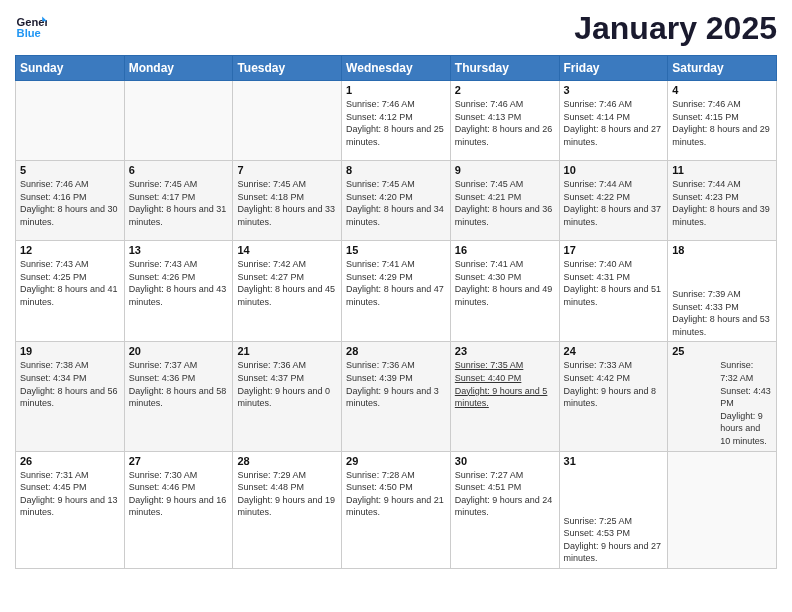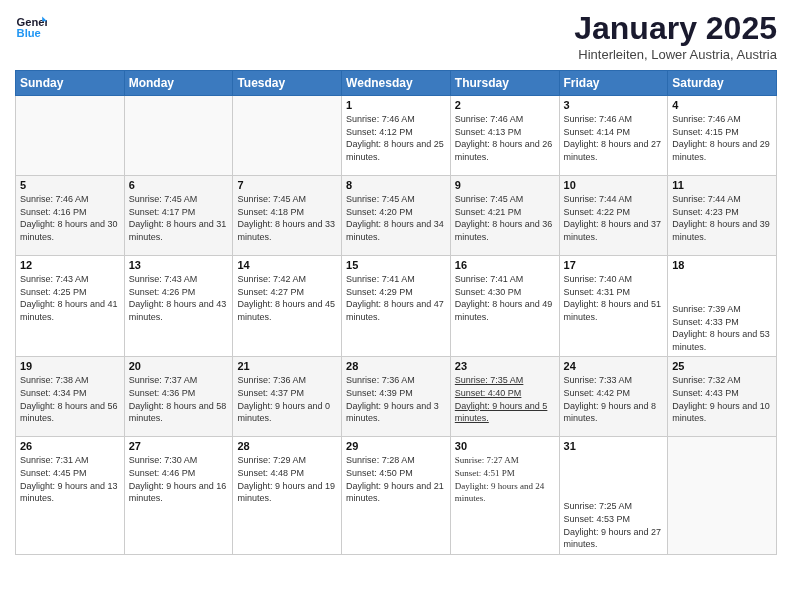--- a/index.html
+++ b/index.html
@@ -25,21 +25,20 @@
     .logo {
       display: flex;
       align-items: center;
       gap: 2px;
     }
     .logo-icon {
       width: 32px;
       height: 32px;
     }
     .title-block {
-      text-align: right;
     }
     .month-title {
       font-size: 32px;
       font-weight: bold;
       color: #1a1a2e;
     }
     .location {
       font-size: 13px;
       color: #444;
     }
@@ -94,21 +93,20 @@
   <div class="header">
     <div class="logo">
       <svg class="logo-icon" viewBox="0 0 40 40">
         <text x="2" y="20" font-size="14" font-weight="bold" fill="#1a1a2e">General</text>
         <text x="2" y="34" font-size="14" font-weight="bold" fill="#2196F3">Blue</text>
         <polygon points="34,8 40,14 34,14" fill="#2196F3"></polygon>
       </svg>
     </div>
     <div class="title-block">
       <div class="month-title">January 2025</div>
-      <div class="location">Hinterleiten, Lower Austria, Austria</div>
     </div>
   </div>
 
   <table>
     <thead>
       <tr>
       <th>Sunday</th>
           <th>Monday</th>
           <th>Tuesday</th>
           <th>Wednesday</th>
@@ -267,21 +265,21 @@
 Daylight: 9 hours and 5 minutes.</div>
           </td>
           <td>
             <div class="day-number">24</div>
             <div class="cell-info" style="white-space: pre-line;">Sunrise: 7:33 AM
 Sunset: 4:42 PM
 Daylight: 9 hours and 8 minutes.</div>
           </td>
           <td>
             <div class="day-number">25</div>
-            <div class="cell-info" style="white-space: pre-line;">Sunrise: 7:32 AM
+            <div class="cell-info" style="white-space: pre-line; margin-left: 48px;">Sunrise: 7:32 AM
 Sunset: 4:43 PM
 Daylight: 9 hours and 10 minutes.</div>
           </td>
         </tr>
         <tr>
           <td>
             <div class="day-number">26</div>
             <div class="cell-info" style="white-space: pre-line;">Sunrise: 7:31 AM
 Sunset: 4:45 PM
 Daylight: 9 hours and 13 minutes.</div>
@@ -299,21 +297,21 @@
 Daylight: 9 hours and 19 minutes.</div>
           </td>
           <td>
             <div class="day-number">29</div>
             <div class="cell-info" style="white-space: pre-line;">Sunrise: 7:28 AM
 Sunset: 4:50 PM
 Daylight: 9 hours and 21 minutes.</div>
           </td>
           <td>
             <div class="day-number">30</div>
-            <div class="cell-info" style="white-space: pre-line; font-family: Liberation Serif, serif;">Sunrise: 7:27 AM
+            <div class="cell-info" style="white-space: pre-line;">Sunrise: 7:27 AM
 Sunset: 4:51 PM
 Daylight: 9 hours and 24 minutes.</div>
           </td>
           <td>
             <div class="day-number">31</div>
             <div class="cell-info" style="white-space: pre-line; margin-top: 48px;">Sunrise: 7:25 AM
 Sunset: 4:53 PM
 Daylight: 9 hours and 27 minutes.</div>
           </td>
           <td class="empty-cell"></td>

